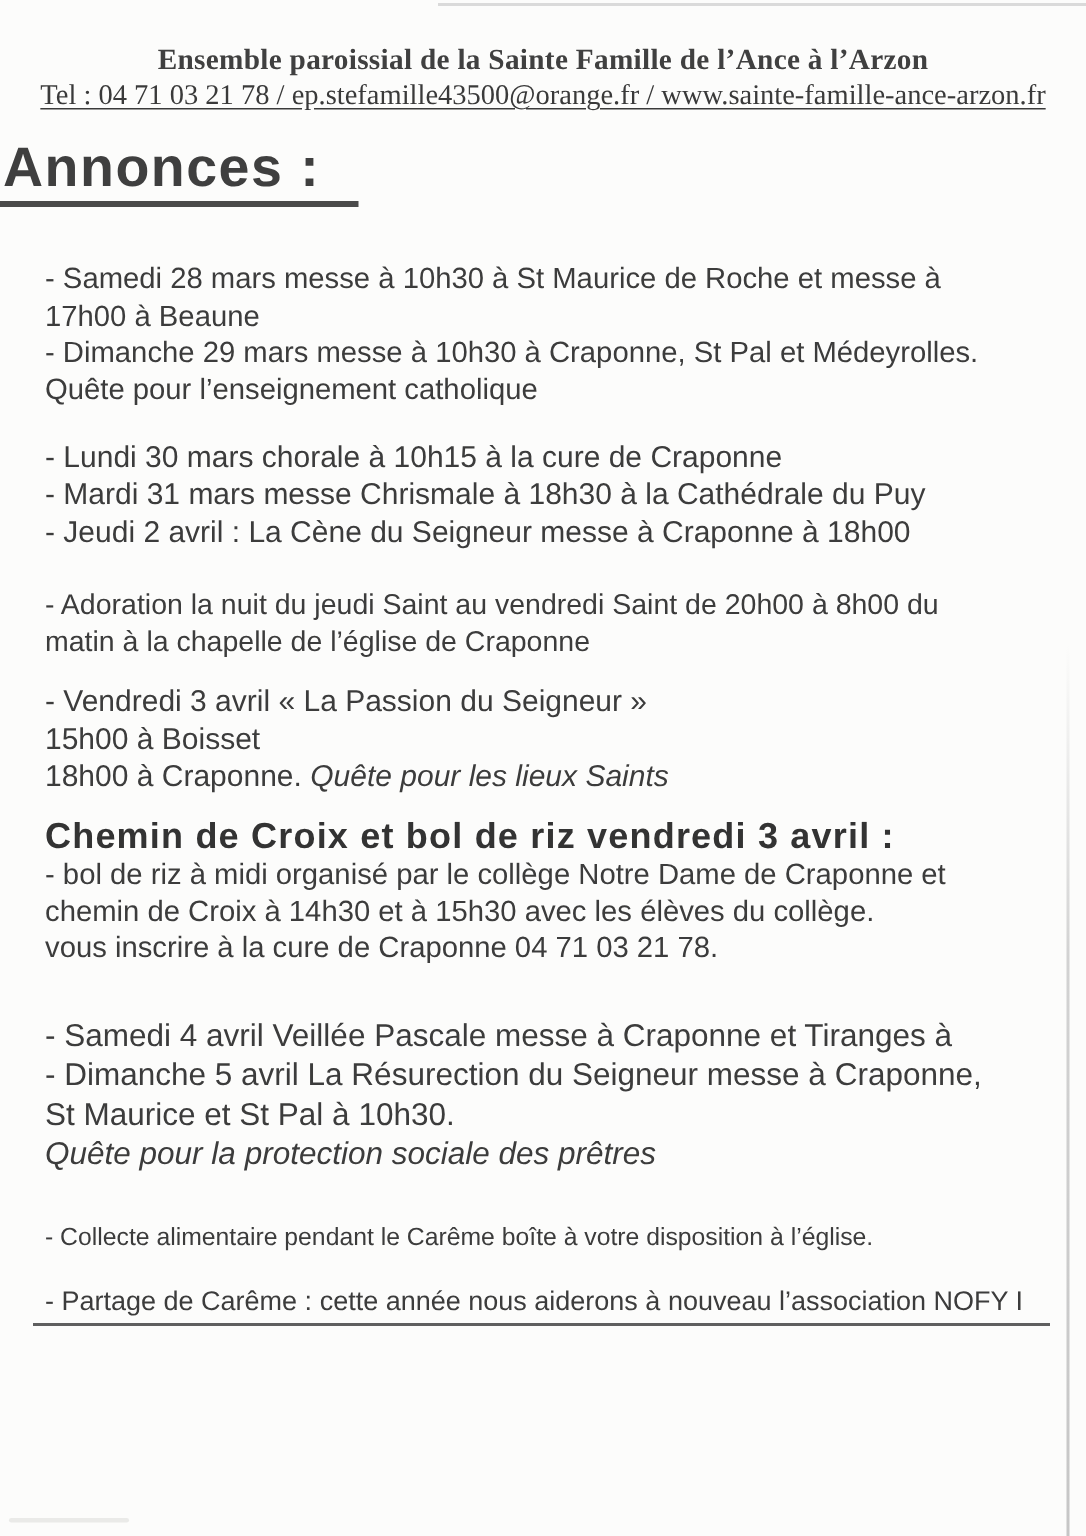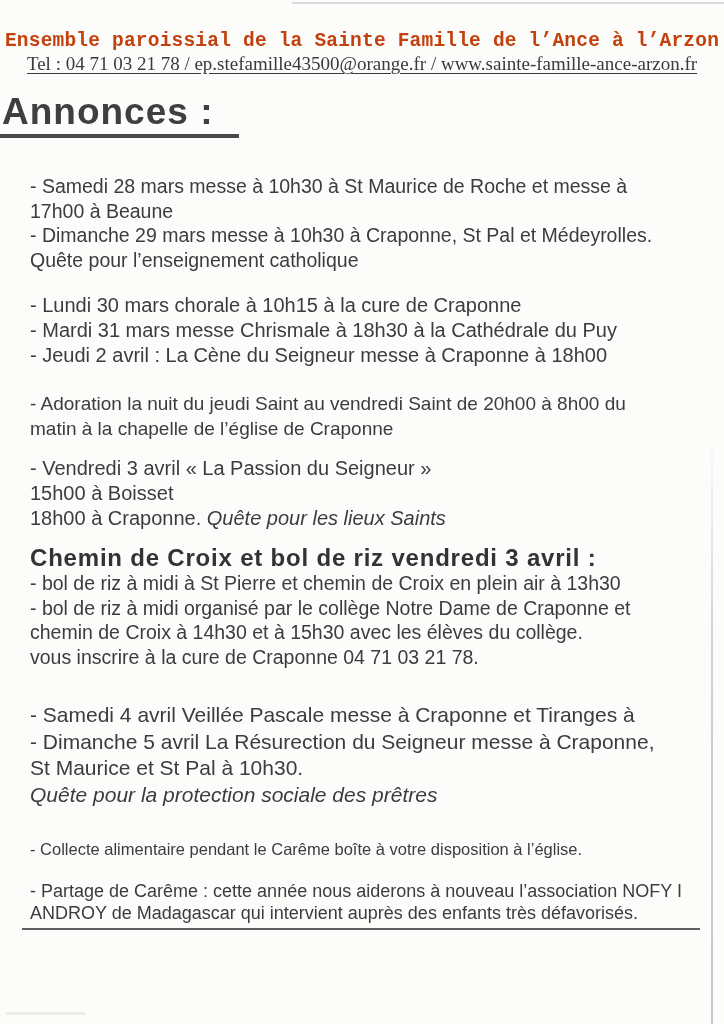--- a/index.html
+++ b/index.html
@@ -44,25 +44,25 @@
     background: #eaeae8;
     border-radius: 2px;
   }
 
   
   header {
     padding-top: 30px;
     text-align: center;
   }
   .doc-title {
-    font-family: Liberation Mono, monospace;
+    font-family: Liberation Serif, serif;
     font-weight: 700;
     font-size: 19.5px;
     line-height: 22px;
-    color: #c2410c;
+    color: #404040;
     letter-spacing: 0.2px;
   }
   .doc-contact {
     font-family: "Liberation Serif", serif;
     font-size: 19px;
     line-height: 19px;
     color: #3a3a3a;
     text-decoration: underline;
     text-underline-offset: 3px;
     margin-top: 2px;
@@ -153,38 +153,36 @@
     </section>
 
     <section class="group g4">
       <div class="line">- Vendredi 3 avril « La Passion du Seigneur »</div>
       <div class="line">15h00 à Boisset</div>
       <div class="line"><span>18h00 à Craponne. </span><span class="italic">Quête pour les lieux Saints</span></div>
     </section>
 
     <section class="group g5">
       <div class="heading">Chemin de Croix et bol de riz vendredi 3 avril :</div>
-      <div class="line">- bol de riz à midi à St Pierre et chemin de Croix en plein air à 13h30</div>
       <div class="line">- bol de riz à midi organisé par le collège Notre Dame de Craponne et</div>
       <div class="line">chemin de Croix à 14h30 et à 15h30 avec les élèves du collège.</div>
       <div class="line">vous inscrire à la cure de Craponne 04 71 03 21 78.</div>
     </section>
 
     <section class="group g6">
       <div class="line">- Samedi 4 avril Veillée Pascale messe à Craponne et Tiranges à</div>
       <div class="line">- Dimanche 5 avril La Résurection du Seigneur messe à Craponne,</div>
       <div class="line">St Maurice et St Pal à 10h30.</div>
       <div class="line italic">Quête pour la protection sociale des prêtres</div>
     </section>
 
     <section class="group g7">
       <div class="line">- Collecte alimentaire pendant le Carême boîte à votre disposition à l’église.</div>
     </section>
 
     <section class="group g8">
       <div class="line">- Partage de Carême : cette année nous aiderons à nouveau l’association NOFY I</div>
-      <div class="line">ANDROY de Madagascar qui intervient auprès des enfants très défavorisés.</div>
     </section>
 
     <div class="footer-rule"></div>
 
   </div>
 </div>
 
 </body></html>

